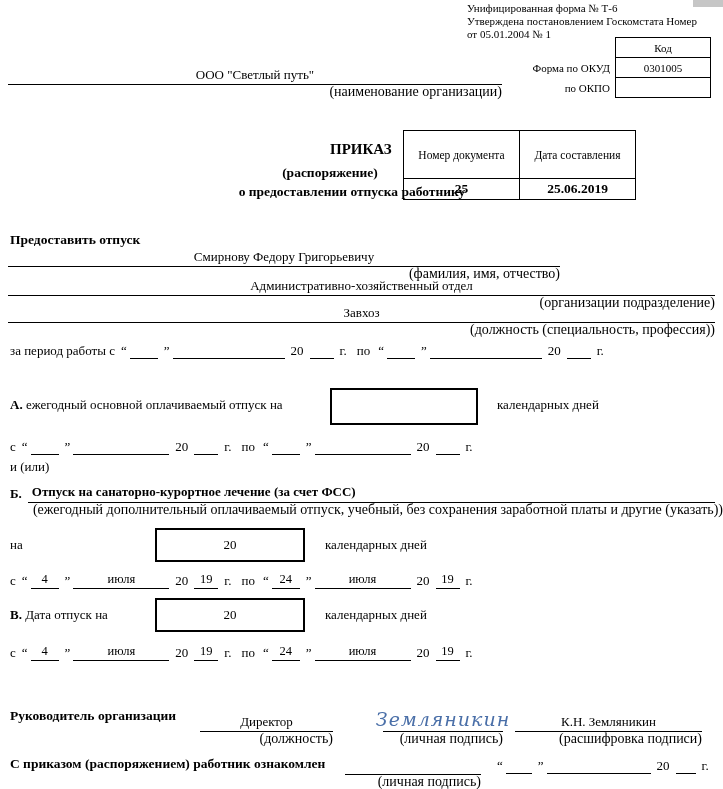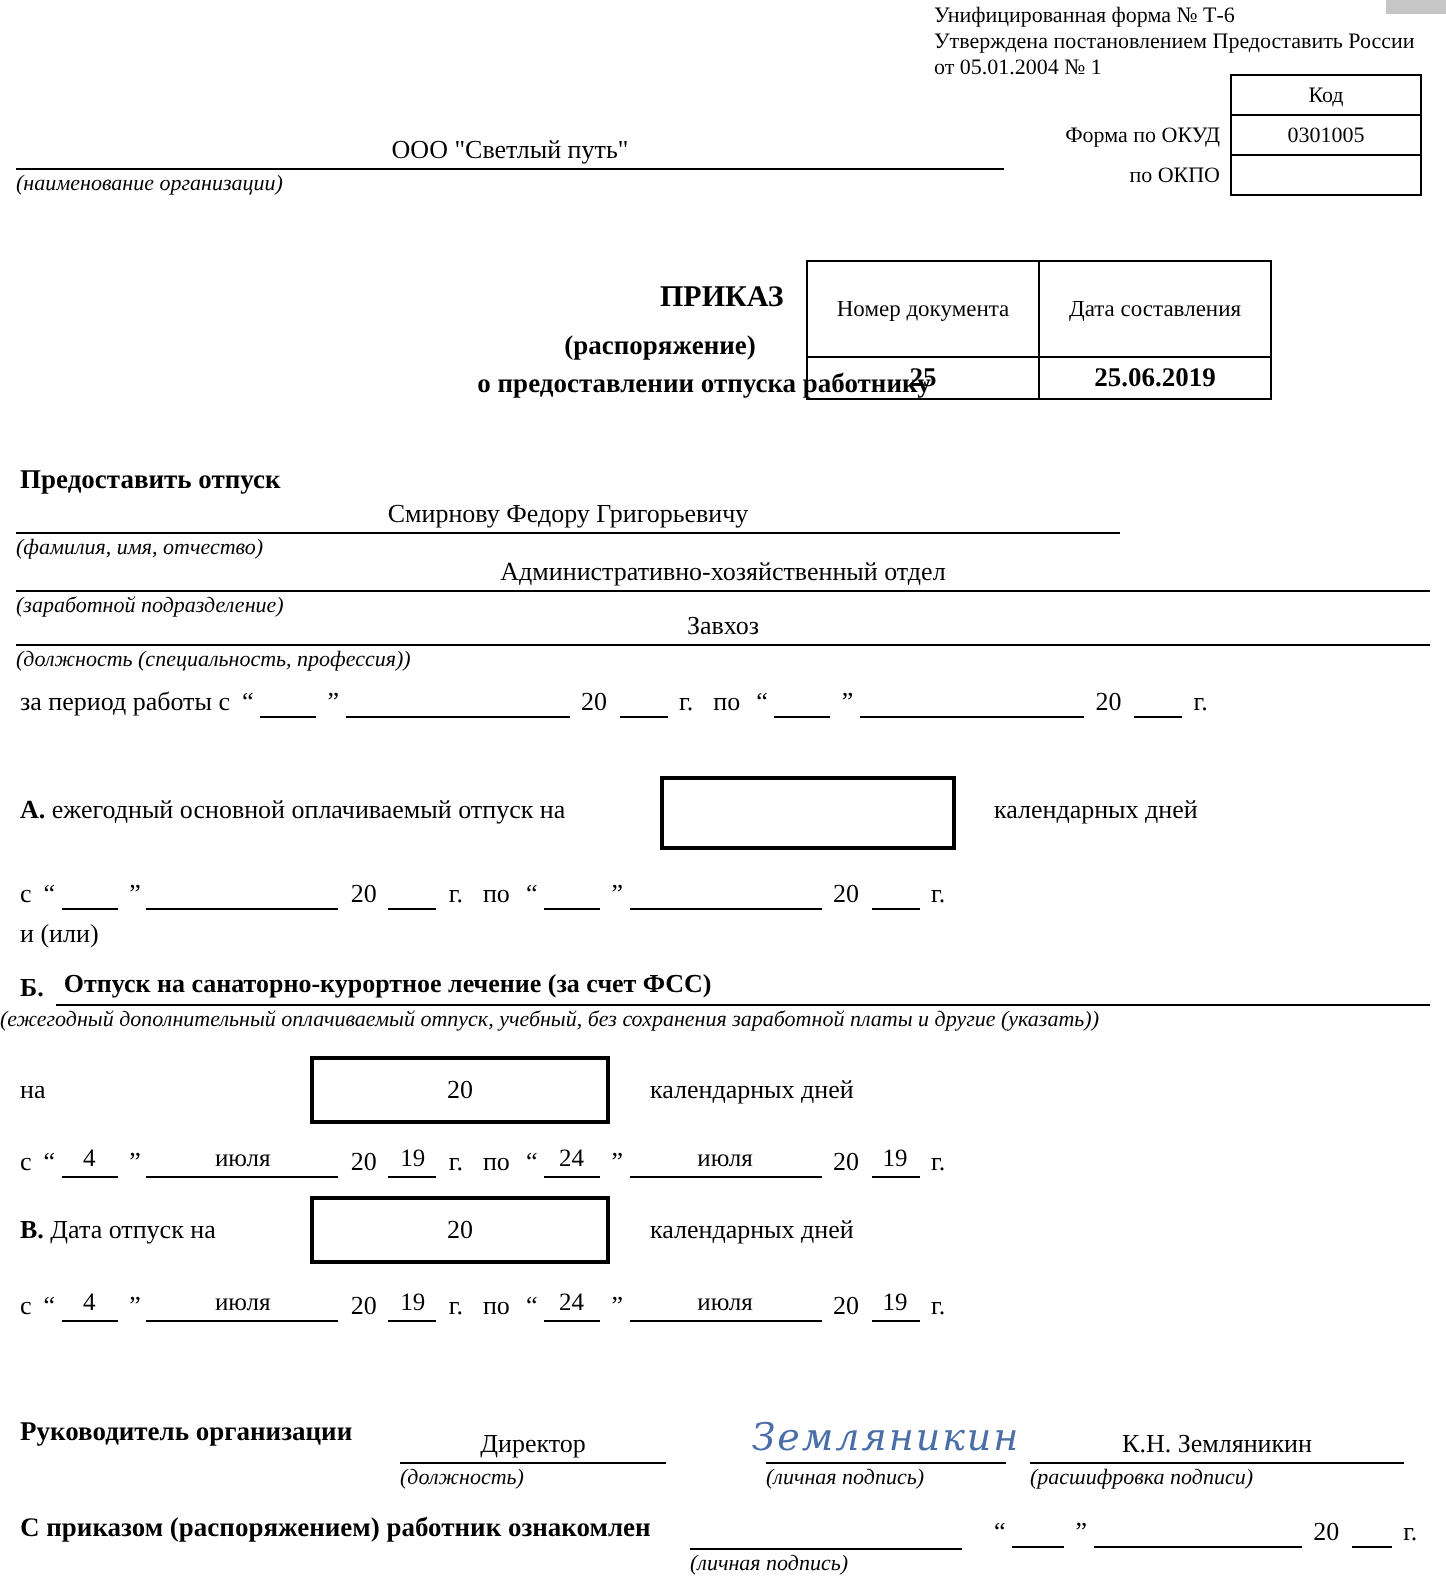--- a/index.html
+++ b/index.html
@@ -2,21 +2,21 @@
 <html><head>
 <meta charset="utf-8">
 <style>
   html,body{margin:0;padding:0;background:#fff;}
   .page{position:relative;width:723px;height:789px;background:#fff;color:#000;
         font-family:"Liberation Serif",serif;font-size:13px;overflow:hidden;}
   .abs{position:absolute;}
   .bold{font-weight:bold;}
   .center{text-align:center;}
   .small{font-size:11px;line-height:13px;}
-  .caption{font-size:11px;text-align:left;line-height:10px;padding-top:2px;color:#000;font-style:italic;}
+  .caption{font-size:14px;text-align:right;line-height:10px;padding-top:2px;color:#000;}
   
   .field .value{display:flex;align-items:flex-end;justify-content:center;
                 border-bottom:1px solid #000;padding-bottom:1px;}
   
   table{border-collapse:collapse;}
   .cell{border:1px solid #000;text-align:center;}
   .code-table td{height:17px;font-size:11px;margin-top:12px;}
   .code-table .lbl{text-align:right;padding-right:5px;white-space:nowrap;}
   .code-table .cell{width:92px;}
   .doc-table th{border:1px solid #000;font-weight:normal;font-size:11.5px;width:111px;height:15px;padding:16px 2px;}
@@ -44,21 +44,21 @@
 </style>
 </head>
 <body>
 
 <div class="page">
 
   <div class="abs corner" style="top:0;right:0;width:30px;height:7px;"></div>
 
   <div class="abs small" style="top:2px;left:467px;">
     <div>Унифицированная форма № Т-6</div>
-    <div>Утверждена постановлением Предоставить России</div>
+    <div>Утверждена постановлением Госкомстата Номер</div>
     <div>от 05.01.2004 № 1</div>
   </div>
 
   <table class="abs code-table" style="top:37px;right:12px;">
     <tbody>
         <tr>
       <td></td>
       <td class="cell">Код</td>
     </tr>
     <tr>
@@ -95,21 +95,21 @@
 
   <div class="abs bold" style="top:232px;left:10px;font-size:13.5px;">Предоставить отпуск</div>
 
   <div class="abs field" style="top:246px;left:8px;width:552px;">
     <div class="value" style="height:19px;">Смирнову Федору Григорьевичу</div>
     <div class="caption">(фамилия, имя, отчество)</div>
   </div>
 
   <div class="abs field" style="top:275px;left:8px;width:707px;">
     <div class="value" style="height:19px;">Административно-хозяйственный отдел</div>
-    <div class="caption">(заработной подразделение)</div>
+    <div class="caption">(организации подразделение)</div>
   </div>
 
   <div class="abs field" style="top:303px;left:8px;width:707px;">
     <div class="value" style="height:18px;">Завхоз</div>
     <div class="caption">(должность (специальность, профессия))</div>
   </div>
 
   <div class="daterow" style="top:341px;left:10px;">
     <span style="">за период работы с</span>
     <span class="q">“</span>

